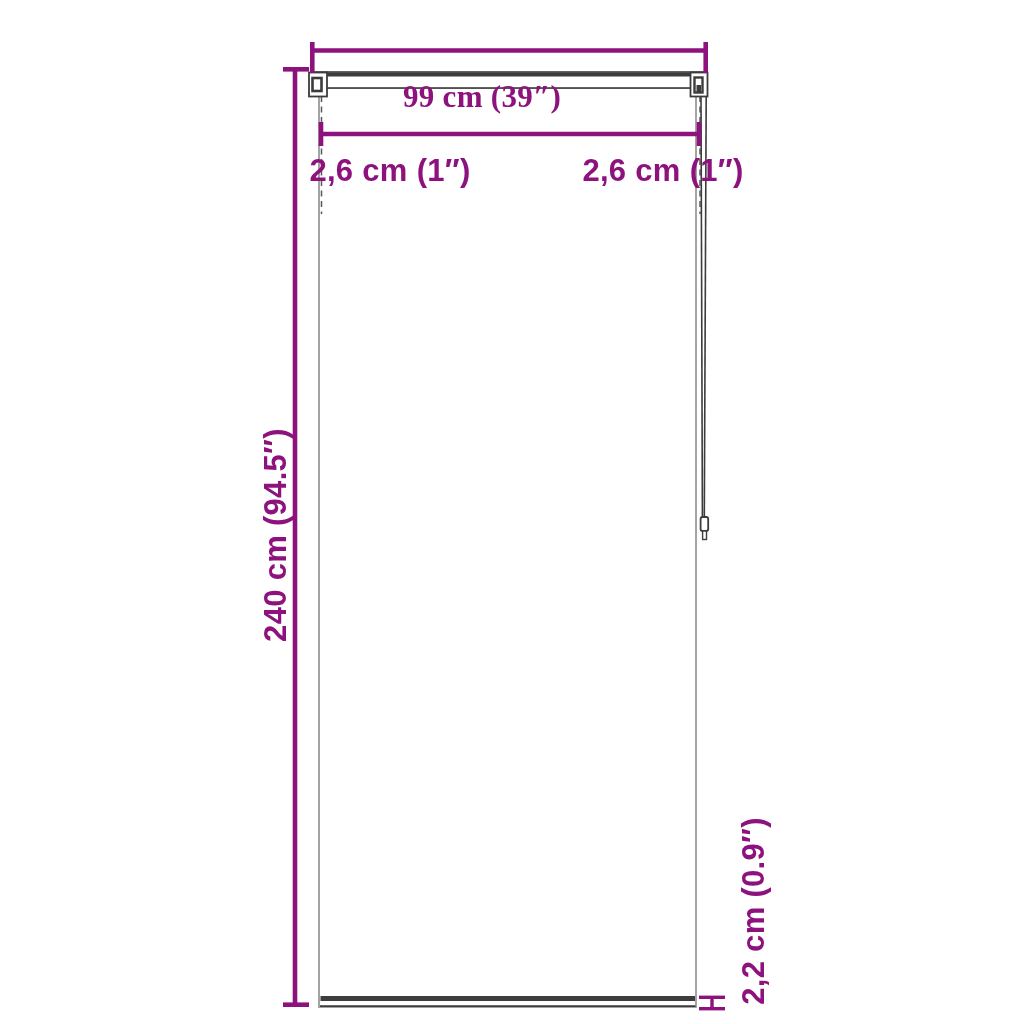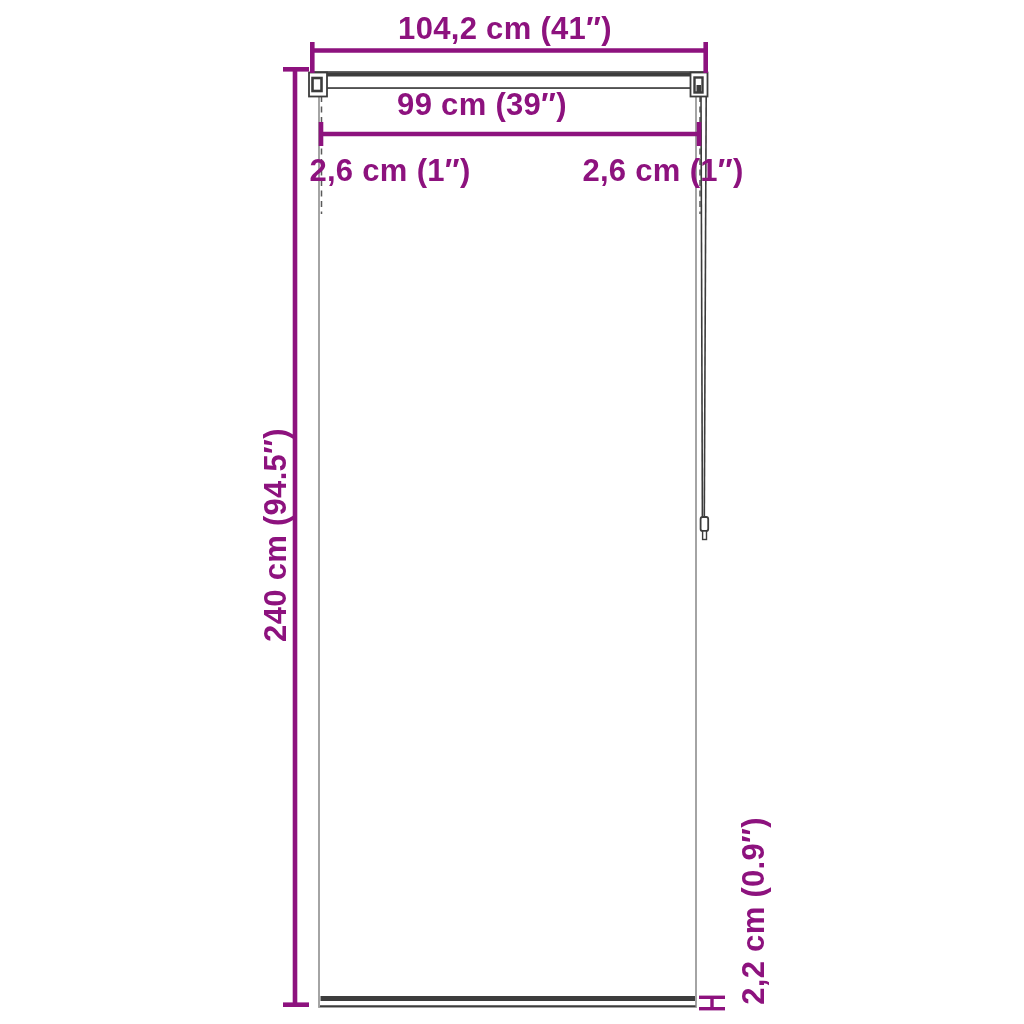--- a/index.html
+++ b/index.html
@@ -92,23 +92,22 @@
       <line x1="283" y1="1004.7" x2="309" y2="1004.7" class="dim"></line>
     </g>
 
     <g>
       <line x1="699" y1="997.3" x2="725" y2="997.3" class="dim-mini"></line>
       <line x1="699" y1="1008.7" x2="725" y2="1008.7" class="dim-mini"></line>
       <line x1="712" y1="997" x2="712" y2="1009" class="dim-mini"></line>
     </g>
   </svg>
 
-  <div class="lbl" style="left:505px;top:28px;">104,2 cm (41″)</div>
 
-  <div class="lbl" style="left:482px;top:104px;">99 cm (39″)</div>
+  <div class="lbl" style="left:482px;top:96px;font-family:Liberation Serif, serif;">99 cm (39″)</div>
 
   <div class="lbl" style="left:390px;top:170px;">2,6 cm (1″)</div>
 
   <div class="lbl" style="left:663px;top:170px;">2,6 cm (1″)</div>
 
   <div class="lbl vert" style="left:275px;top:535px;">240 cm (94.5″)</div>
 
   <div class="lbl vert" style="left:753px;top:911px;">2,2 cm (0.9″)</div>
 
 </div>

